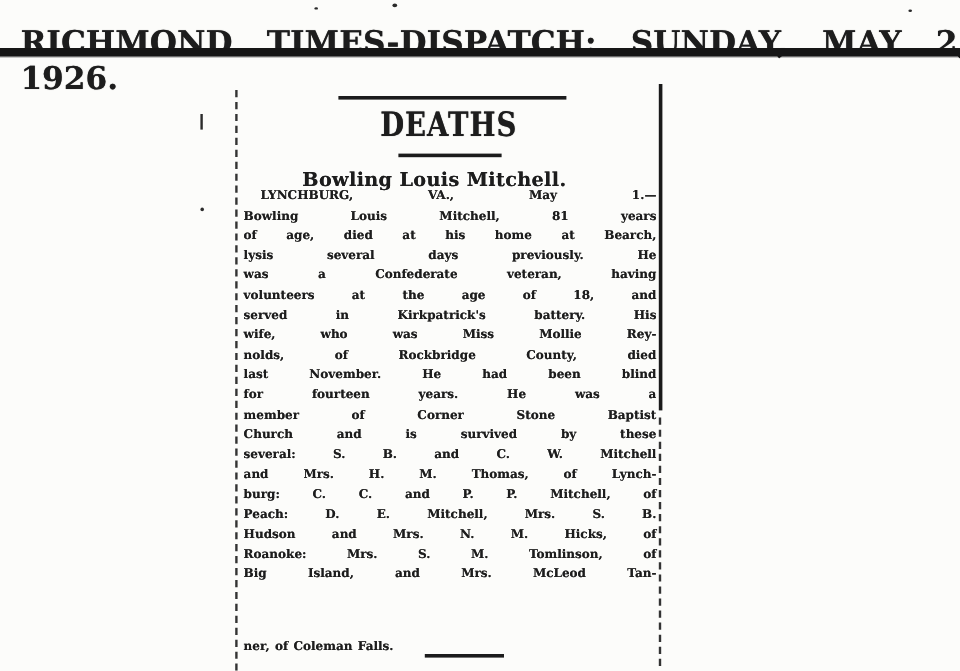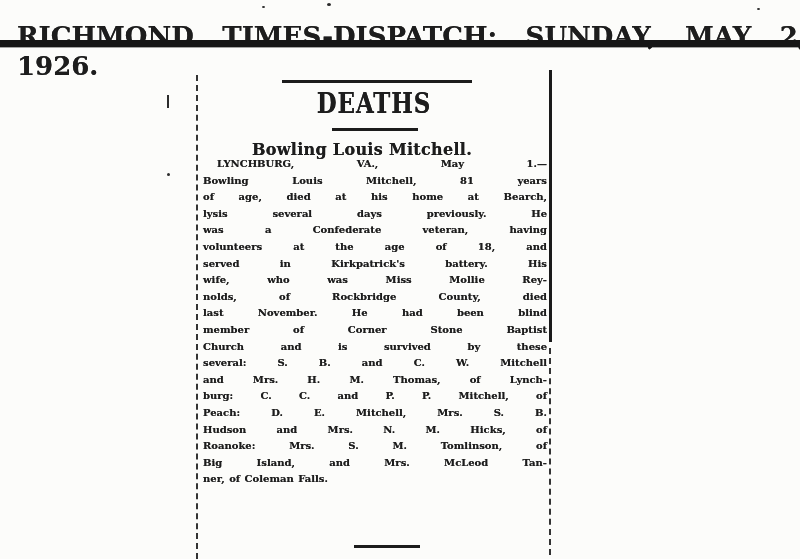--- a/index.html
+++ b/index.html
@@ -94,21 +94,21 @@
     font-size: 10px;
     line-height: 16.6px;
     font-weight: bold;
     word-spacing: 1px;
     text-align: justify;
     text-align-last: justify;
     white-space: normal;
     text-shadow: 0 0 0.5px rgba(15,15,15,0.7);
   }
   .body-line:first-child { text-indent: 14px; }
-  .body-line:last-child { text-align-last: left; }
+  .body-line:last-child { text-align-last: left; margin-top: 44px; }
 
   .end-rule {
     position: absolute; top: 475px; left: 158px;
     width: 66px; height: 3px; background: #1c1c1c;
   }
 </style>
 </head>
 <body>
 
 <h1 class="masthead">RICHMOND TIMES-DISPATCH: SUNDAY, MAY 2, 1926.</h1>
@@ -133,20 +133,21 @@
       <div class="body-line">LYNCHBURG, VA., May 1.—</div>
       <div class="body-line">Bowling Louis Mitchell, 81 years</div>
       <div class="body-line">of age, died at his home at Bearch,</div>
       <div class="body-line">lysis several days previously. He</div>
       <div class="body-line">was a Confederate veteran, having</div>
       <div class="body-line">volunteers at the age of 18, and</div>
       <div class="body-line">served in Kirkpatrick's battery. His</div>
       <div class="body-line">wife, who was Miss Mollie Rey-</div>
       <div class="body-line">nolds, of Rockbridge County, died</div>
       <div class="body-line">last November. He had been blind</div>
+      <div class="body-line">for fourteen years. He was a</div>
       <div class="body-line">member of Corner Stone Baptist</div>
       <div class="body-line">Church and is survived by these</div>
       <div class="body-line">several: S. B. and C. W. Mitchell</div>
       <div class="body-line">and Mrs. H. M. Thomas, of Lynch-</div>
       <div class="body-line">burg: C. C. and P. P. Mitchell, of</div>
       <div class="body-line">Peach: D. E. Mitchell, Mrs. S. B.</div>
       <div class="body-line">Hudson and Mrs. N. M. Hicks, of</div>
       <div class="body-line">Roanoke: Mrs. S. M. Tomlinson, of</div>
       <div class="body-line">Big Island, and Mrs. McLeod Tan-</div>
       <div class="body-line">ner, of Coleman Falls.</div>

